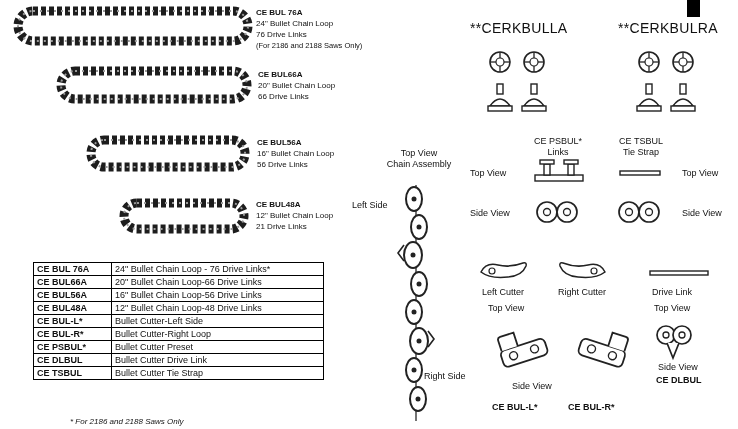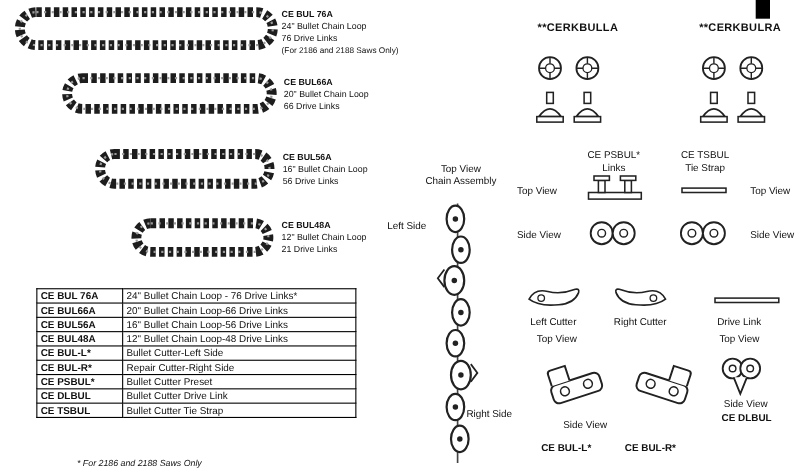--- a/index.html
+++ b/index.html
@@ -5,21 +5,21 @@
   * { margin:0; padding:0; box-sizing:border-box; }
   html,body { background:#fff; }
   body { font-family:"Liberation Sans", sans-serif; color:#111; }
   .page { position:relative; width:738px; height:429px; background:#fff; overflow:hidden; }
   .abs { position:absolute; }
   .lbl { font-size:9px; white-space:nowrap; color:#111; }
   .sm  { font-size:8px; }
   .xs  { font-size:7.5px; }
   .b   { font-weight:bold; }
   .center { text-align:center; }
-  .kit-title { font-weight:bold; font-size:10px; text-align:right; letter-spacing:0.3px; }
+  .kit-title { font-weight:normal; font-size:14px; text-align:right; letter-spacing:0.3px; }
   table.parts { position:absolute; left:33px; top:262px; border-collapse:collapse; font-size:9px; }
   table.parts td { border:1px solid #000; height:13px; padding:0 3px; white-space:nowrap; }
   td.part { width:78px; font-weight:bold; }
   td.desc { width:212px; }
   .footnote { position:absolute; left:70px; top:417px; font-size:8px;font-style:italic; }
   .corner-tab { position:absolute; left:687px; top:0; width:13px; height:17px; background:#000; }
   svg { display:block; }
 </style>
 </head>
 <body>
@@ -94,21 +94,21 @@
       <tr>
           <td class="part">CE BUL48A</td>
           <td class="desc">12" Bullet Chain Loop-48 Drive Links</td>
         </tr>
       <tr>
           <td class="part">CE BUL-L*</td>
           <td class="desc">Bullet Cutter-Left Side</td>
         </tr>
       <tr>
           <td class="part">CE BUL-R*</td>
-          <td class="desc">Repair Cutter-Right Side</td>
+          <td class="desc">Bullet Cutter-Right Loop</td>
         </tr>
       <tr>
           <td class="part">CE PSBUL*</td>
           <td class="desc">Bullet Cutter Preset</td>
         </tr>
       <tr>
           <td class="part">CE DLBUL</td>
           <td class="desc">Bullet Cutter Drive Link</td>
         </tr>
       <tr>

